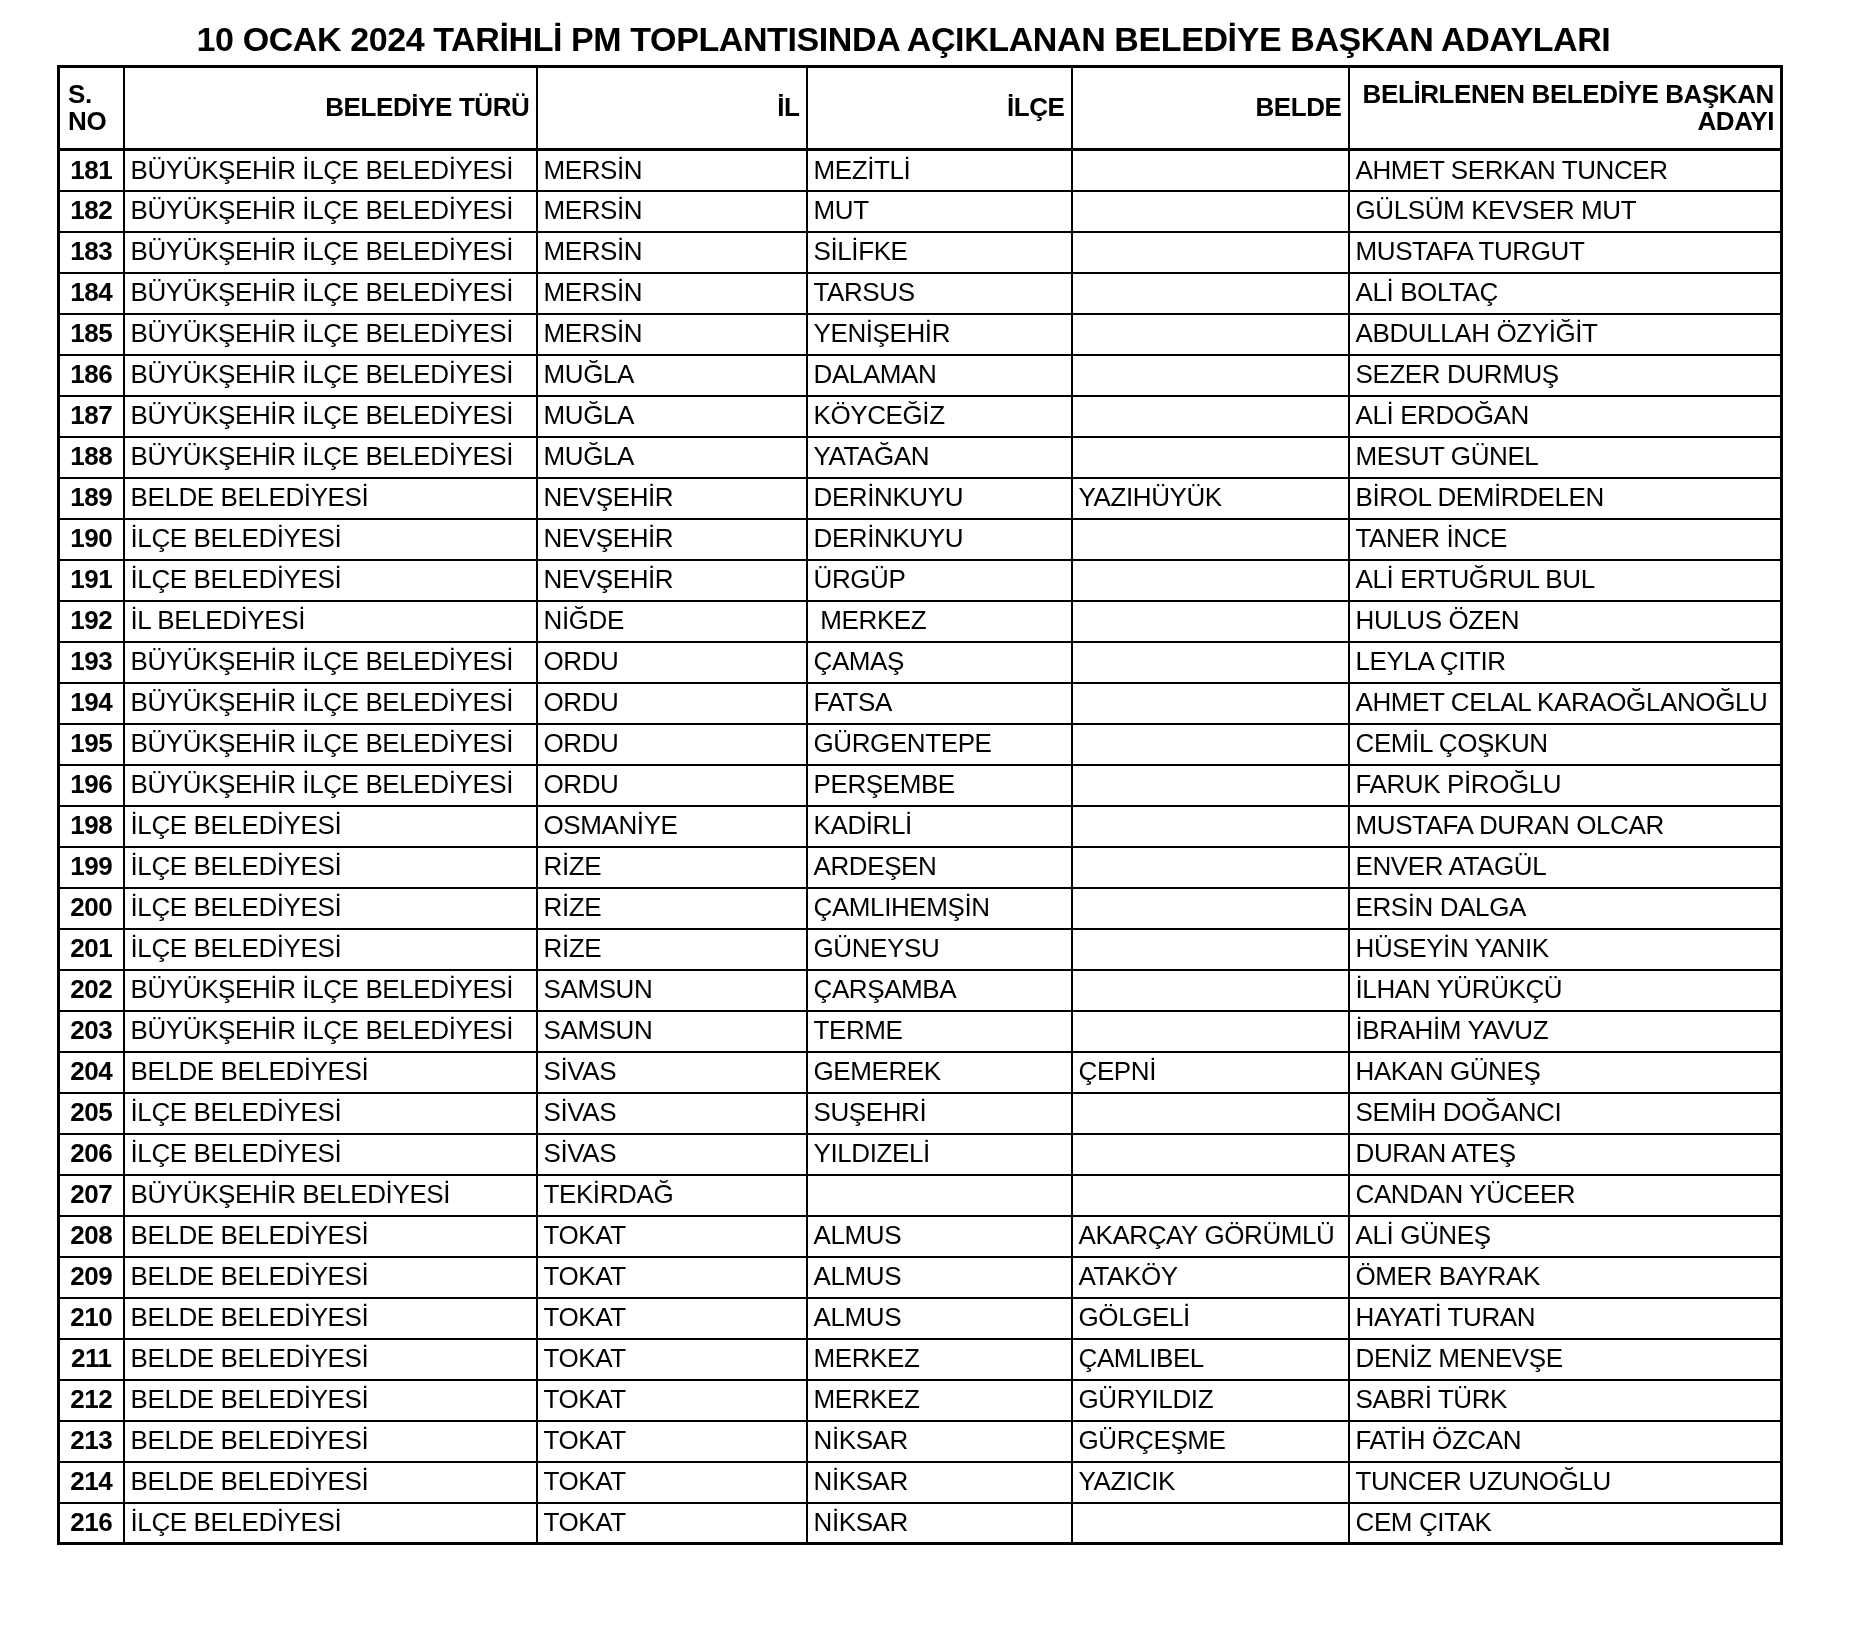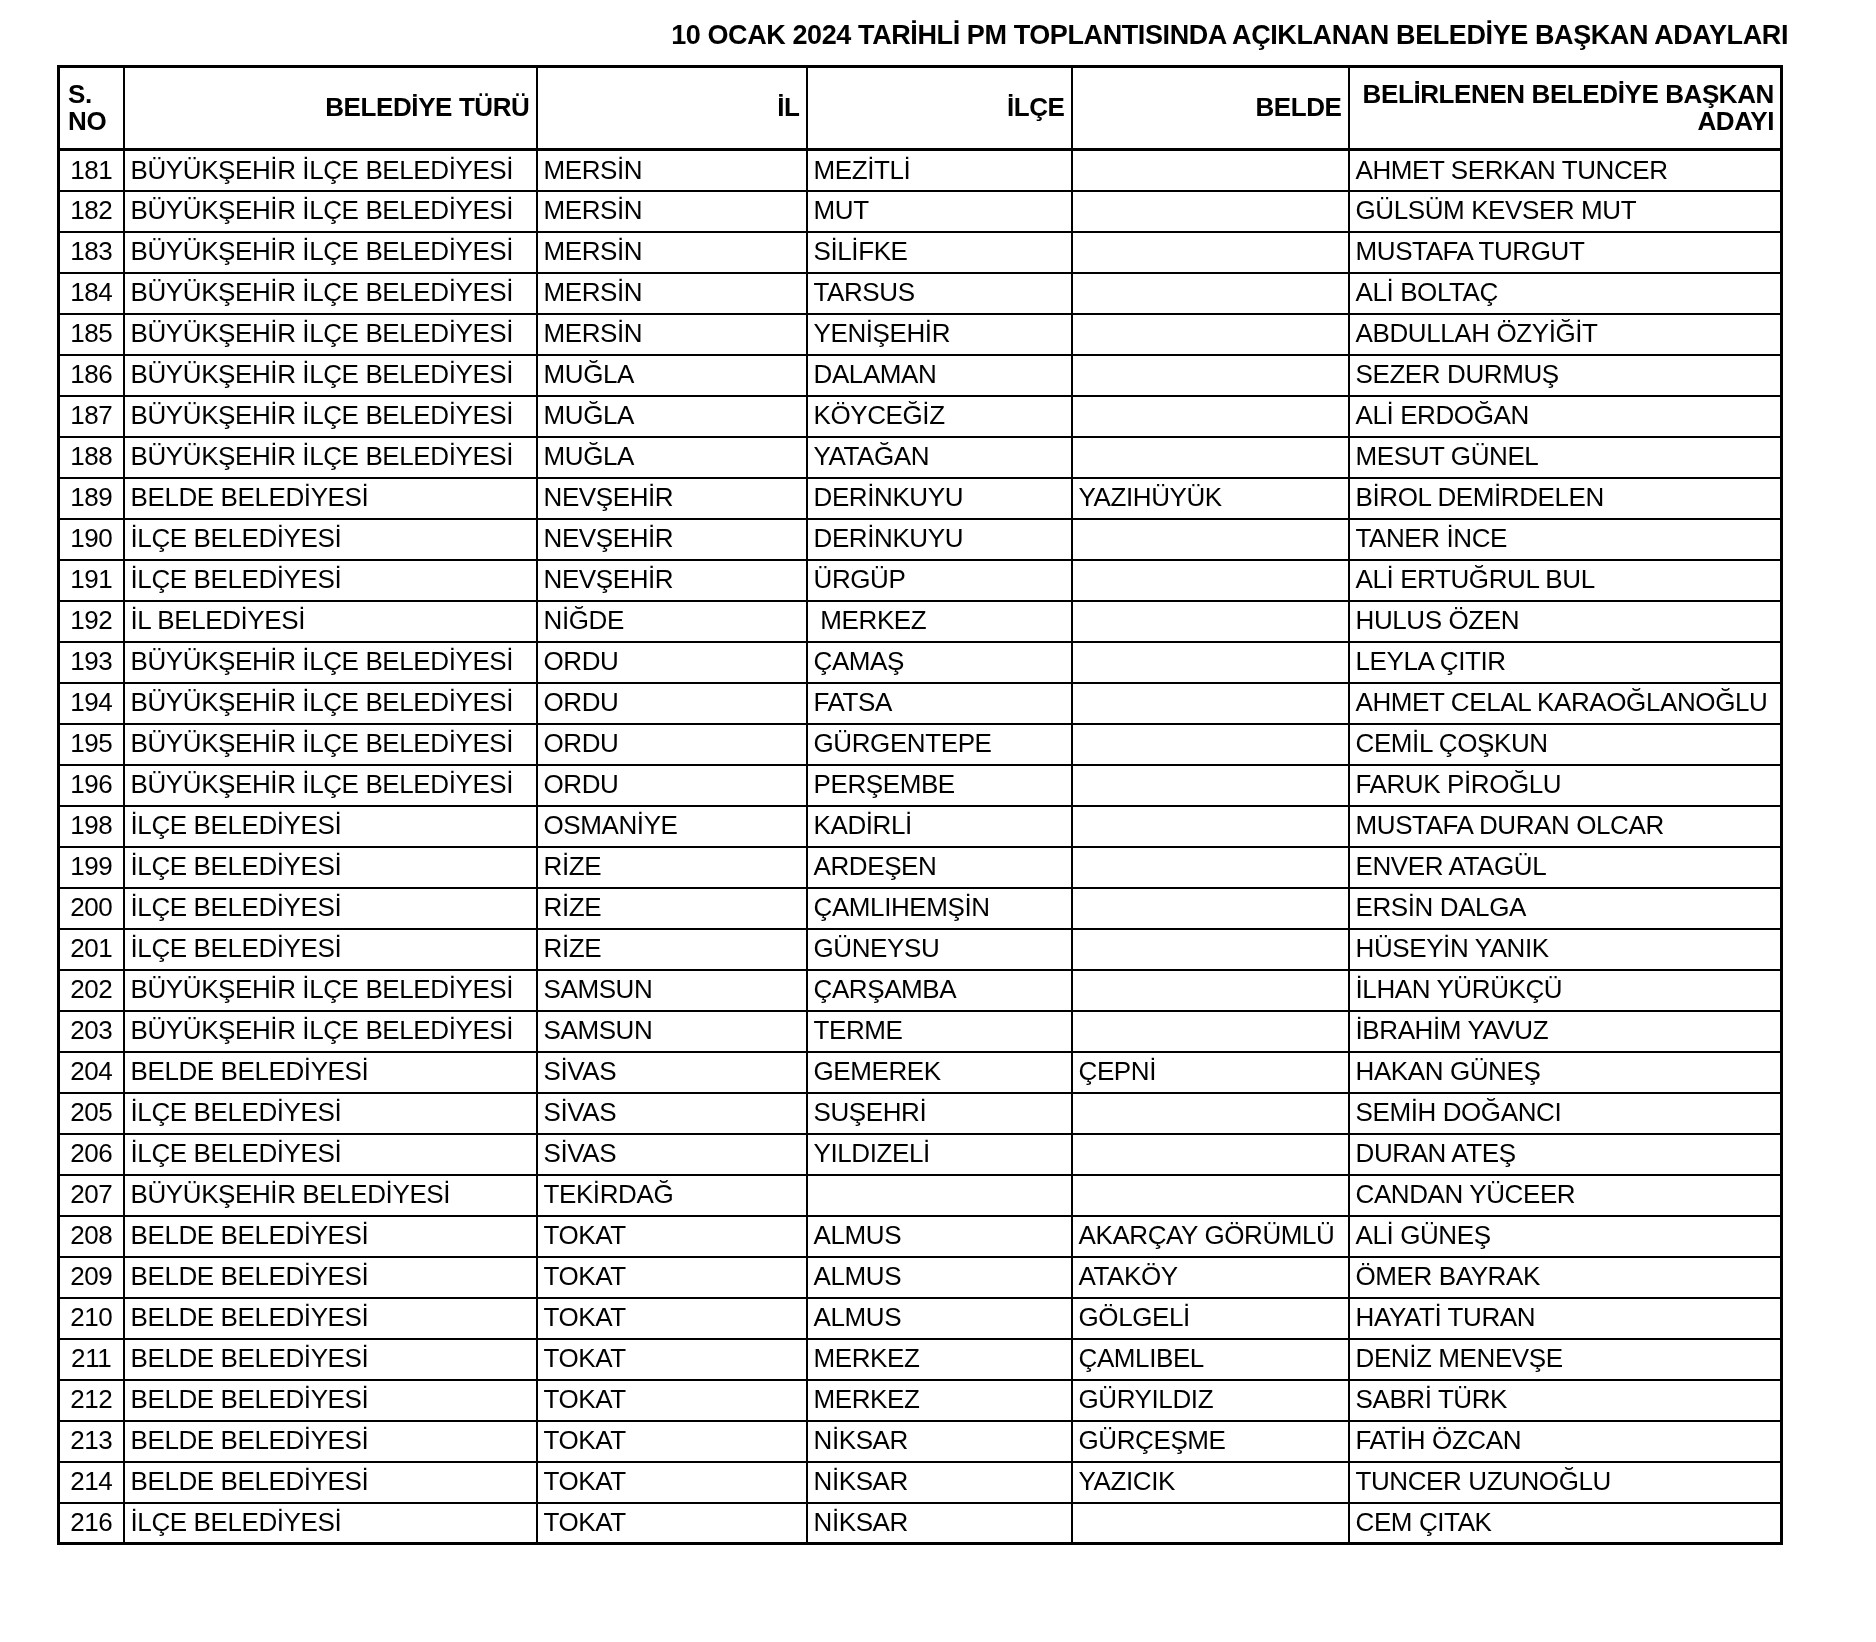--- a/index.html
+++ b/index.html
@@ -11,24 +11,24 @@
     position: relative;
     width: 1876px;
     height: 1642px;
     background: #ffffff;
     font-family: "Liberation Sans", "DejaVu Sans", sans-serif;
     color: #000000;
   }
   .title {
     position: absolute;
     top: 20px;
-    left: 65px;
+    left: 42px;
     width: 1723px;
-    text-align: right;
-    font-size: 27px;
+    text-align: center;
+    font-size: 34px;
     font-weight: bold;
     letter-spacing: -0.4px;
     white-space: nowrap;
   }
   table.cand {
     position: absolute;
     top: 65px;
     left: 57px;
     width: 1723px;
     border-collapse: collapse;
@@ -58,21 +58,21 @@
     padding-left: 8px;
   }
   table.cand tbody tr {
     height: 41px;
   }
   table.cand tbody td {
     text-align: left;
     padding: 0 4px 0 6px;
   }
   table.cand tbody td.sno {
-    font-weight: normal;
+    font-weight: bold;
     text-align: center;
     padding: 0 2px;
   }
 </style>
 </head>
 <body>
 
 <div class="page">
   <div class="title">10 OCAK 2024 TARİHLİ PM TOPLANTISINDA AÇIKLANAN BELEDİYE BAŞKAN ADAYLARI</div>
 

